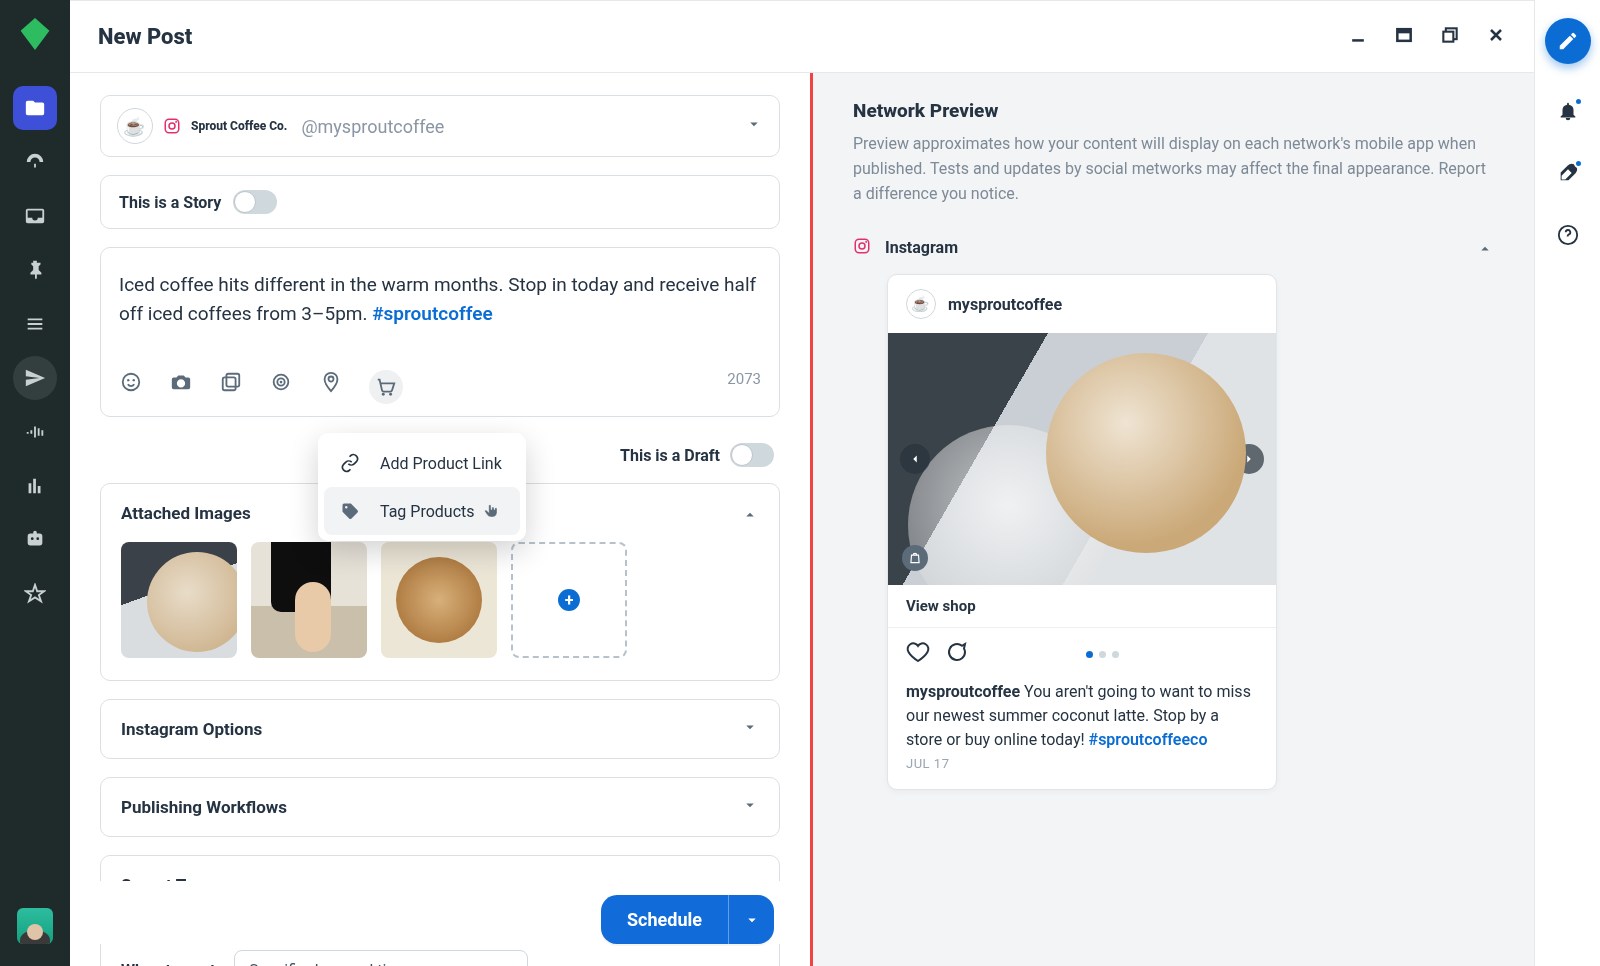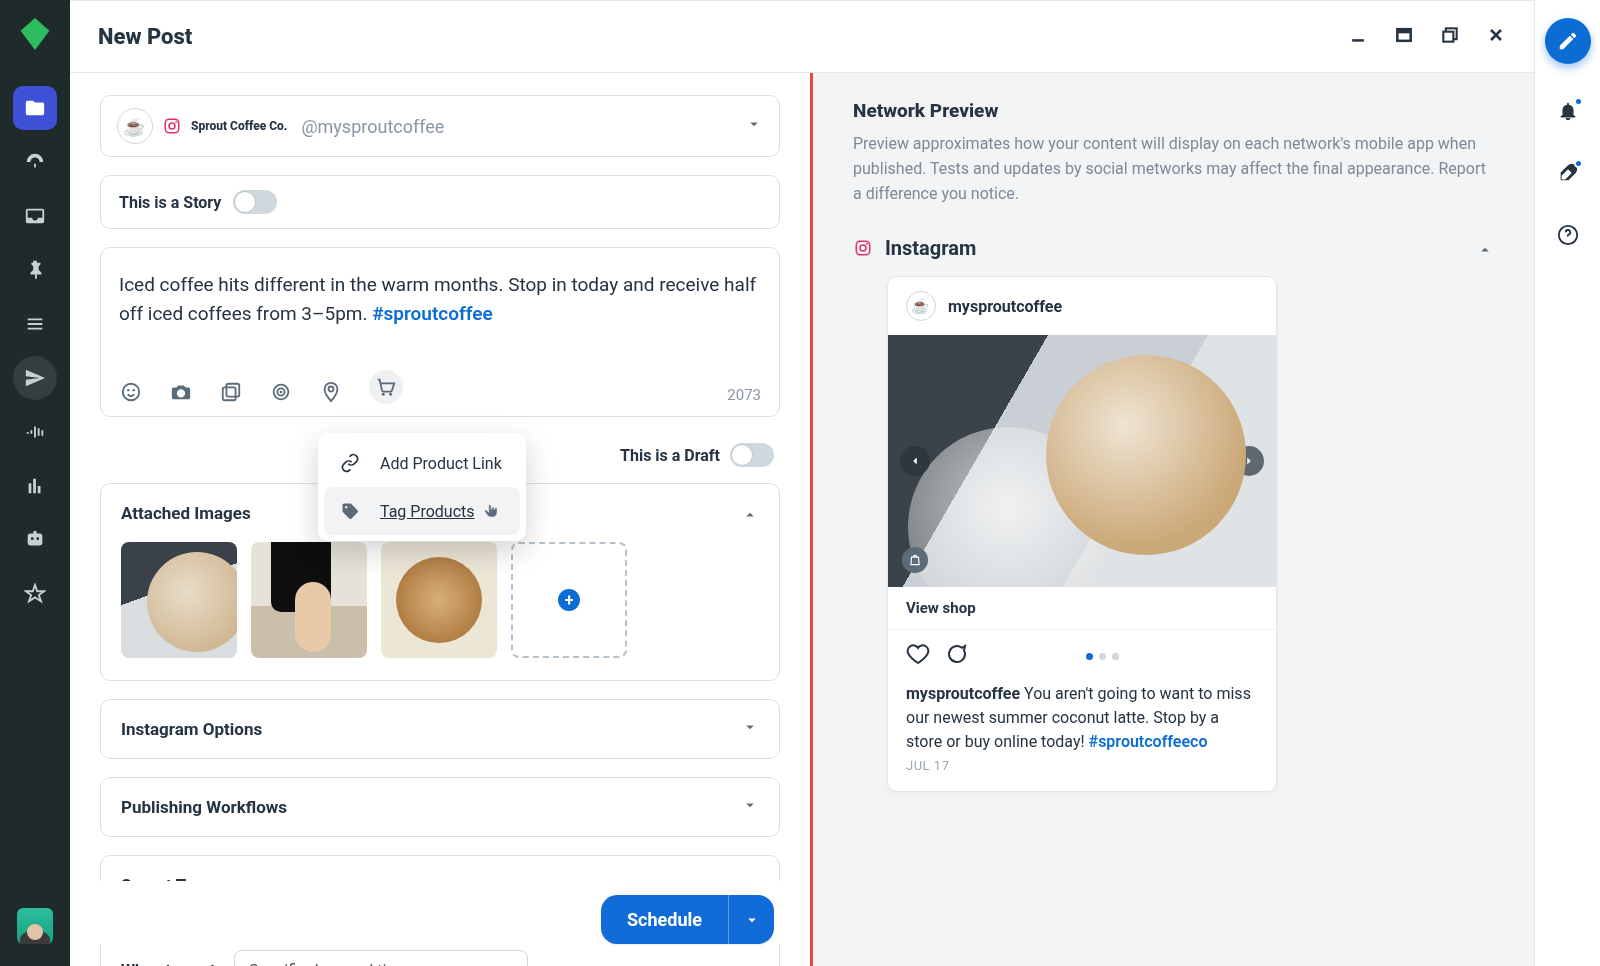--- a/index.html
+++ b/index.html
@@ -49,21 +49,21 @@
 
   
   .story-row { display:flex; align-items:center; padding: 14px 18px; gap: 12px; font-weight:700; color:#253342; }
   .toggle { width:44px; height:24px; background:#cfd8dc; border-radius:12px; position:relative; cursor:pointer; }
   .toggle .knob { position:absolute; width:22px; height:22px; background:#fff; border-radius:50%; top:1px; left:1px; border:1px solid #bcc6cd; }
 
   
   .text-card { padding: 22px 18px 12px; }
   .post-text { font-size: 19px; line-height: 1.55; color:#253342; min-height: 70px; }
   .post-text .hashtag { color:#0b6dd4; font-weight:600; }
-  .toolbar { display:flex; align-items:flex-end; gap: 26px; padding-top: 30px; color:#5c6b7a; }
+  .toolbar { display:flex; align-items:flex-start; gap: 26px; padding-top: 30px; color:#5c6b7a; }
   .toolbar .tool { width:24px; height:24px; display:flex; align-items:center; justify-content:center; cursor:pointer; border-radius:50%; }
   .toolbar .tool.active { background:#eef0f2; width:34px; height:34px; }
   .toolbar .tool svg { width:22px; height:22px; fill: currentColor; }
   .charcount { margin-left:auto; color:#8a96a3; font-size:15px; }
 
   
   .popover { position:absolute; width:208px; background:#fff; border-radius:10px; box-shadow:0 10px 30px rgba(0,0,0,.18); padding:6px; z-index:20; }
   .pop-item { display:flex; align-items:center; gap:20px; padding:14px 16px; border-radius:8px; cursor:pointer; color:#253342; font-size:16px;}
   .pop-item.hover { background:#f1f3f4; }
   .pop-item svg { width:20px; height:20px; fill:#5c6b7a; }
@@ -100,21 +100,21 @@
   
   .footer { position:sticky; bottom:0; background:#fff; padding: 14px 6px 0; display:flex; justify-content:flex-end; }
   .schedule-group { display:flex; border-radius:16px; overflow:hidden; box-shadow:0 2px 0 rgba(0,0,0,.04);}
   .btn-primary { background:#116bd8; color:#fff; font-weight:700; font-size:18px; padding:14px 26px; border:none; cursor:pointer; }
   .btn-caret { background:#116bd8; color:#fff; border:none; border-left:1px solid rgba(255,255,255,.35); width:46px; display:flex; align-items:center; justify-content:center; cursor:pointer;}
   .btn-caret svg{width:18px;height:18px;fill:#fff;}
 
   
   .preview h2 { font-size:19px; font-weight:800; color:#253342; margin-bottom:10px;}
   .preview p.help { color:#7d8a97; font-size:16px; line-height:1.55; margin-bottom:26px; max-width:640px;}
-  .net-head { display:flex; align-items:center; gap:12px; padding:4px 0 16px; font-size:20px; font-weight:700; color:#253342;text-align:center;}
+  .net-head { display:flex; align-items:center; gap:12px; padding:4px 0 16px; font-size:16px; font-weight:700; color:#253342;}
   .net-head .chev { margin-left:auto; transform:rotate(180deg);}
   .net-head .insta-badge{width:20px;height:20px;}
 
   .ig-card { width:390px; background:#fff; border-radius:10px; border:1px solid #e0e5e9; margin-left:34px; box-shadow:0 2px 6px rgba(0,0,0,.04); overflow:hidden;}
   .ig-head { display:flex; align-items:center; gap:12px; padding:14px 18px; }
   .ig-handle { font-weight:700; color:#253342; font-size:16px;}
   .ig-media { height:252px; position:relative; background: linear-gradient(120deg,#3b434a 0 30%, #c9cfd4 30% 60%, #dfe3e6 60% 100%); overflow:hidden;}
   .ig-media::after{content:"";position:absolute;right:30px;top:20px;width:200px;height:200px;border-radius:50%;background:radial-gradient(circle at 40% 35%,#efe4d3,#caa877 70%);} 
   .ig-media::before{content:"";position:absolute;left:20px;bottom:-40px;width:200px;height:200px;border-radius:50%;background:radial-gradient(circle at 50% 40%,rgba(255,255,255,.7),rgba(200,200,200,.3));}
   .ig-arrow { position:absolute; top:50%; width:30px; height:30px; border-radius:50%; background:rgba(40,50,60,.7); color:#fff; display:flex; align-items:center; justify-content:center; transform:translateY(-50%); cursor:pointer;}
@@ -303,21 +303,21 @@
           </div>
         </div>
 
         <div class="popover" style="left:248px; top:360px;">
           <div class="pop-item">
             <svg viewBox="0 0 24 24">
                 <path d="M10 13a5 5 0 0 0 7 0l3-3a5 5 0 0 0-7-7l-1.5 1.5M14 11a5 5 0 0 0-7 0l-3 3a5 5 0 0 0 7 7l1.5-1.5" fill="none" stroke="currentColor" stroke-width="2"></path>
               </svg>
             <span>Add Product Link</span>
           </div>
-          <div class="pop-item hover" style="position:relative;text-decoration:underline;">
+          <div class="pop-item hover" style="position:relative;">
             <svg viewBox="0 0 24 24">
                 <path d="M21 11l-8-8H5a2 2 0 0 0-2 2v8l8 8a2 2 0 0 0 2.8 0L21 13.8a2 2 0 0 0 0-2.8zM7.5 9A1.5 1.5 0 1 1 9 7.5 1.5 1.5 0 0 1 7.5 9z"></path>
               </svg>
             <span>Tag Products</span>
             <span class="cursor-hand">
               <svg viewBox="0 0 24 24">
                   <path d="M9 11V5a1.5 1.5 0 0 1 3 0v5h1V8a1.5 1.5 0 0 1 3 0v2h1v-1a1.5 1.5 0 0 1 3 0v5a6 6 0 0 1-6 6h-2a6 6 0 0 1-5-2.7L4 13a1.5 1.5 0 0 1 2.4-1.8L9 14z"></path>
                 </svg>
             </span>
           </div>

